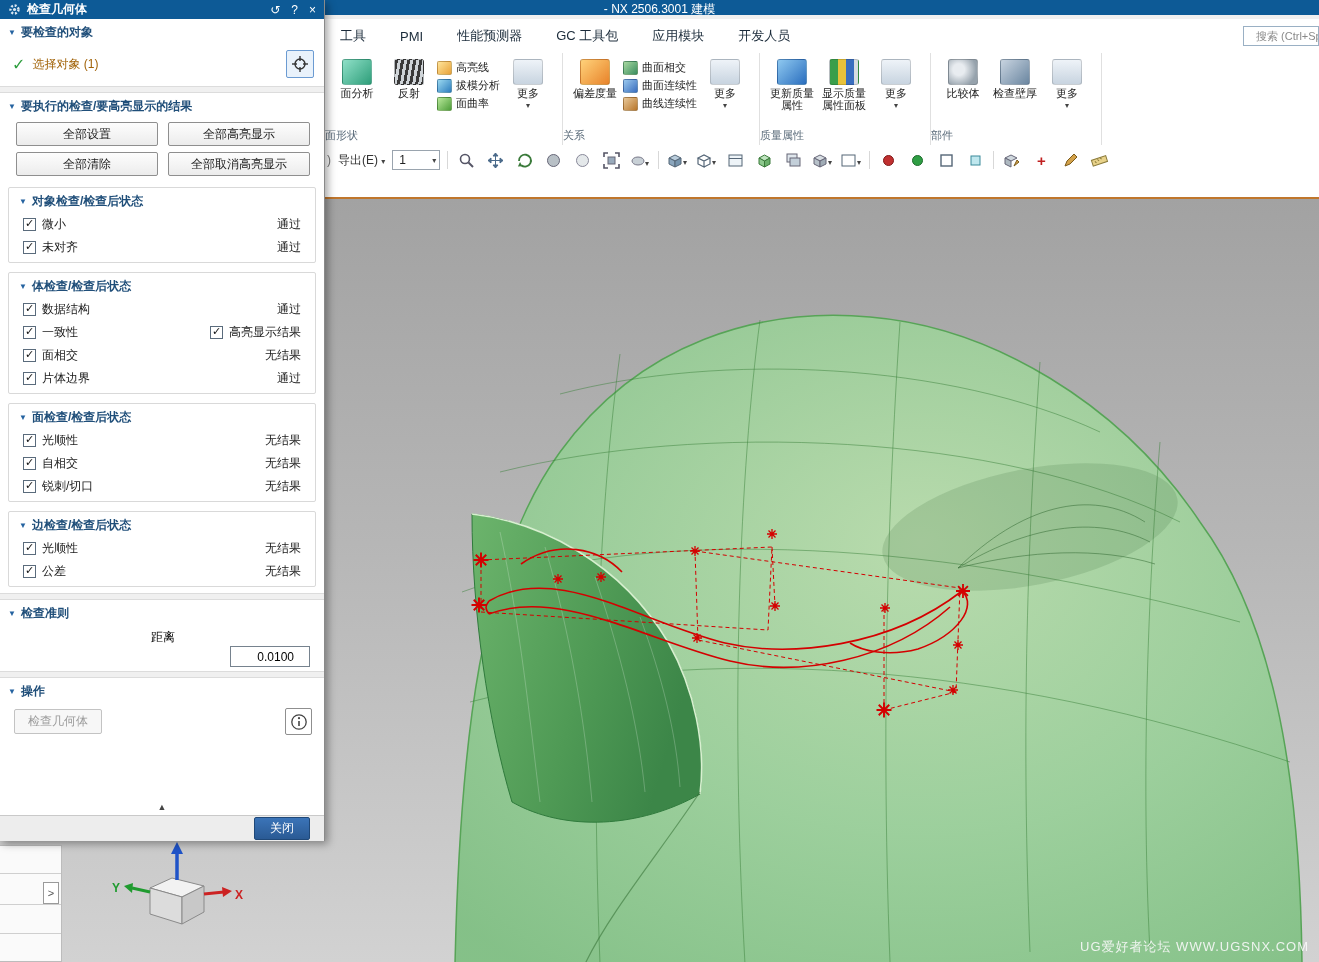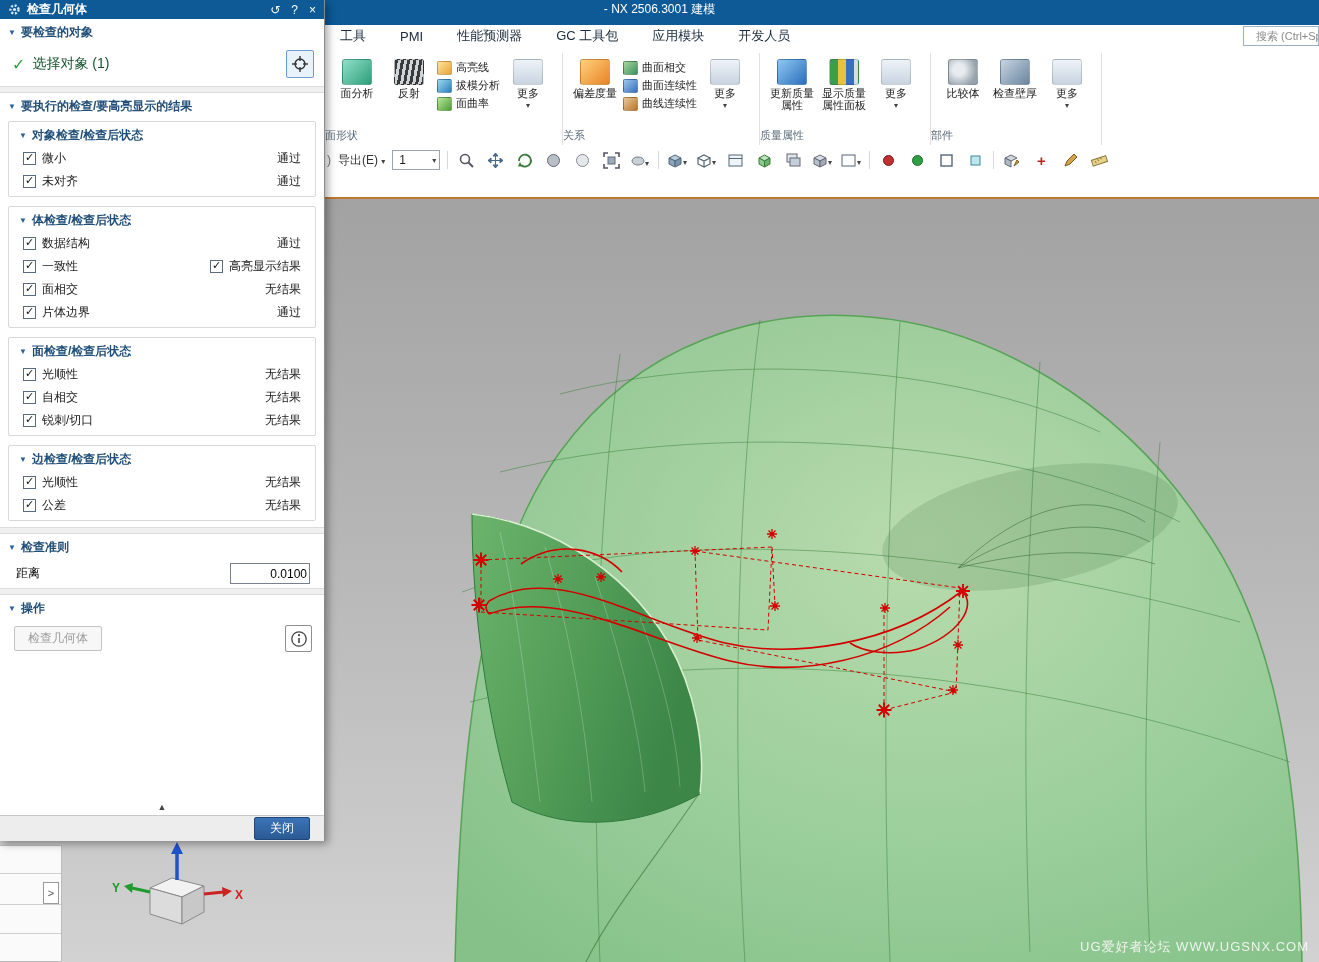--- a/index.html
+++ b/index.html
@@ -1,20 +1,20 @@
 <!DOCTYPE html>
 <html><head>
 <meta charset="utf-8">
 <style>
   * { box-sizing: border-box; margin:0; padding:0; }
   html,body { width:1319px; height:962px; overflow:hidden; font-family:"Liberation Sans","DejaVu Sans",sans-serif; background:#f0f0f0; }
   .app { position:relative; width:1319px; height:962px; }
 
   
-  .titlebar { position:absolute; top:0; left:0; right:0; height:25px; background:#0d5a96; z-index:20; }
+  .titlebar { position:absolute; top:0; left:0; right:0; height:15px; background:#0d5a96; z-index:20; }
   .win-title { position:absolute; left:0; right:0; top:0; height:19px; line-height:19px; text-align:center; color:#fff; font-size:12px; }
 
   
   .tabband { position:absolute; top:19px; left:0; right:0; height:34px; background:#fff; z-index:6; }
   .tabs { position:absolute; left:340px; top:0; height:34px; display:flex; align-items:center; gap:34px; }
   .tab { font-size:13px; color:#1b2b3a; cursor:default; white-space:nowrap; }
   .search { position:absolute; right:0; top:7px; width:76px; height:20px; background:#fff; border:1px solid #9ab0c4; font-size:11px; color:#8a8a8a; line-height:18px; padding-left:12px; overflow:hidden; white-space:nowrap; }
 
   
   .ribbonrow { position:absolute; top:53px; left:325px; right:0; height:92px; background:#fff; display:flex; z-index:6; }
@@ -70,33 +70,33 @@
   .dlg-titlebar { height:19px; background:#0d5a96; display:flex; align-items:center; color:#fff; font-size:12px; padding:0 8px; gap:6px; flex:none; }
   .dlg-title { font-weight:bold; }
   .dlg-ticons { margin-left:auto; display:flex; gap:11px; font-size:12px; }
   .dlg-ticons span { cursor:default; }
   .dlg-body { flex:1; display:flex; flex-direction:column; overflow:hidden; }
   .h1, .h2 { display:flex; align-items:center; gap:5px; color:#1f4e79; font-weight:bold; font-size:12px; padding:5px 8px 3px 8px; }
   .h2 { padding-left:10px; }
   .tri { color:#2563a0; font-size:8px; }
   .selrow { display:flex; align-items:center; padding:6px 10px 8px 12px; }
   .bigcheck { color:#2e9e3e; font-size:16px; font-weight:bold; margin-right:7px; }
-  .sel-lbl { font-size:14px; color:#14532d; }
+  .sel-lbl { font-size:12px; color:#a16207; }
   .xhair-btn { margin-left:auto; width:28px; height:28px; border:1px solid #6b9bd2; background:#e9f2fb; display:flex; align-items:center; justify-content:center; border-radius:2px; }
   .sepband { height:7px; background:#f0f0f0; border-top:1px solid #dcdcdc; border-bottom:1px solid #dcdcdc; flex:none; }
   .btngrid { display:grid; grid-template-columns:1fr 1fr; gap:6px 10px; padding:4px 14px 8px 16px; }
   .gbtn { height:24px; border:1px solid #8f8f8f; background:linear-gradient(180deg,#fdfdfd,#ececec); font-size:12px; color:#1a1a1a; display:flex; align-items:center; justify-content:center; border-radius:2px; font-family:inherit; }
   .box { border:1px solid #d9d9d9; border-radius:2px; margin:3px 8px 6px 8px; padding-bottom:3px; }
   .crow { display:flex; align-items:center; padding:3px 14px 3px 14px; font-size:12px; color:#1a1a1a; min-height:22px;justify-content:center; }
   .cb { width:13px; height:13px; border:1px solid #5a6b7c; background:#fff; margin-right:6px; position:relative; flex:none; }
   .cb::after { content:"✓"; position:absolute; left:1px; top:-2px; font-size:11px; font-weight:bold; color:#111; }
   .status { margin-left:auto; font-size:12px; color:#1a1a1a; }
   .rgrp2 { margin-left:auto; display:flex; align-items:center; }
-  .critrow { display:flex; align-items:center; padding:4px 14px 4px 16px; font-size:12px; }
-  .crit-inp { margin-left:auto; width:80px; height:21px; border:1px solid #76828e; text-align:right; font-size:12px; padding:0 2px; font-family:inherit; }
+  .critrow { display:flex; align-items:center; padding:4px 14px 4px 16px; font-size:12px;flex-direction:column; }
+  .crit-inp { margin-left:auto; width:80px; height:21px; border:1px solid #76828e; text-align:right; font-size:12px; padding:0 15px; font-family:inherit; }
   .oprow { display:flex; align-items:center; padding:5px 12px 8px 14px; }
   .opbtn { width:88px; height:25px; border:1px solid #c3c3c3; background:#f7f7f7; color:#9b9b9b; font-size:12px; border-radius:2px; font-family:inherit; }
   .infobtn { margin-left:auto; width:27px; height:27px; border:1px solid #8f8f8f; background:#fff; display:flex; align-items:center; justify-content:center; border-radius:2px; }
   .spacer { flex:1; }
   .collapse { text-align:center; font-size:9px; color:#444; padding:2px 0 3px; }
   .dlg-footer { height:26px; background:#ededed; border-top:1px solid #c9c9c9; display:flex; align-items:center; justify-content:flex-end; padding-right:14px; flex:none; }
   .closebtn { width:56px; height:23px; background:linear-gradient(180deg,#3b74b8,#2a5a94); border:1px solid #1f4878; color:#fff; font-size:12px; border-radius:2px; font-family:inherit; }
 </style>
 </head>
 <body>
@@ -519,20 +519,26 @@
             </svg>
         </span>
       </div>
 
       <div class="sepband"></div>
 
       <div class="h1">
         <span class="tri">▼</span>
         <span>要执行的检查/要高亮显示的结果</span>
       </div>
+      <div class="btngrid">
+        <button class="gbtn">全部设置</button>
+        <button class="gbtn">全部高亮显示</button>
+        <button class="gbtn">全部清除</button>
+        <button class="gbtn">全部取消高亮显示</button>
+      </div>
 
       <div class="box">
         <div class="h2">
           <span class="tri">▼</span>
           <span>对象检查/检查后状态</span>
         </div>
         <div class="crow">
           <span class="cb"></span>
           <span>微小</span>
           <span class="status">通过</span>

